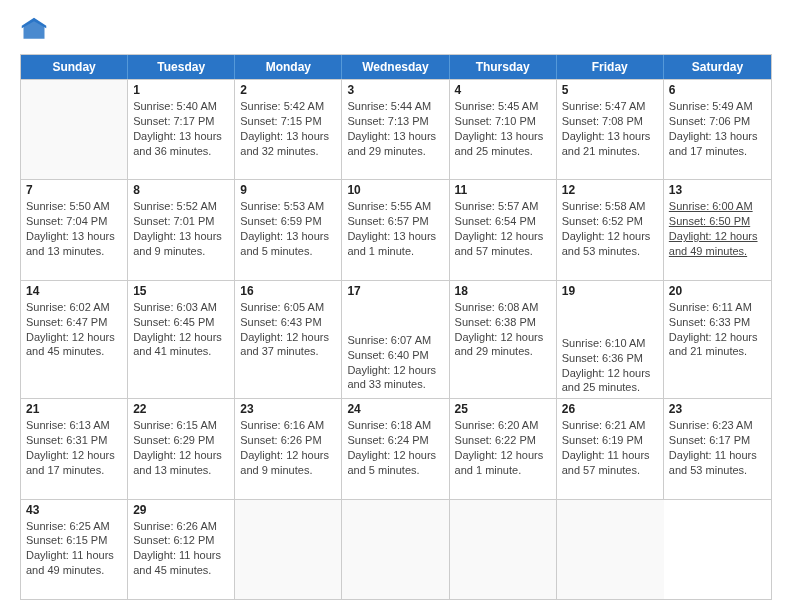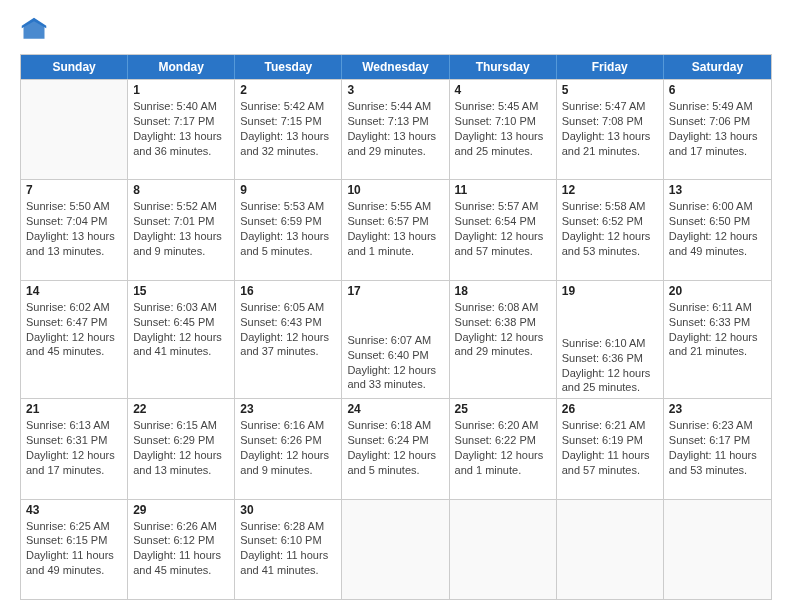--- a/index.html
+++ b/index.html
@@ -116,22 +116,22 @@
     </div>
     <div class="title-block">
       <div class="month-title"></div>
       <div class="subtitle"></div>
     </div>
   </div>
 
   <div class="calendar">
     <div class="cal-header">
     <div class="cal-header-cell">Sunday</div>
+        <div class="cal-header-cell">Tuesday</div>
         <div class="cal-header-cell">Monday</div>
-        <div class="cal-header-cell">Tuesday</div>
         <div class="cal-header-cell">Wednesday</div>
         <div class="cal-header-cell">Thursday</div>
         <div class="cal-header-cell">Friday</div>
         <div class="cal-header-cell">Saturday</div>
       </div>
     <div class="cal-body">
     <div class="cal-row">
           <div class="cal-cell empty"></div>
           <div class="cal-cell">
             <div class="day-num">1</div>
@@ -202,21 +202,21 @@
 Daylight: 12 hours and 57 minutes.</div>
           </div>
           <div class="cal-cell">
             <div class="day-num">12</div>
             <div class="day-info" style="white-space: pre-line;">Sunrise: 5:58 AM
 Sunset: 6:52 PM
 Daylight: 12 hours and 53 minutes.</div>
           </div>
           <div class="cal-cell">
             <div class="day-num">13</div>
-            <div class="day-info" style="white-space: pre-line;">Sunrise: 6:00 AM
+            <div class="day-info" style="white-space: pre-line; text-decoration: underline;">Sunrise: 6:00 AM
 Sunset: 6:50 PM
 Daylight: 12 hours and 49 minutes.</div>
           </div>
         </div>
         <div class="cal-row">
           <div class="cal-cell">
             <div class="day-num">14</div>
             <div class="day-info" style="white-space: pre-line;">Sunrise: 6:02 AM
 Sunset: 6:47 PM
 Daylight: 12 hours and 45 minutes.</div>
@@ -307,26 +307,20 @@
             <div class="day-num">43</div>
             <div class="day-info" style="white-space: pre-line;">Sunrise: 6:25 AM
 Sunset: 6:15 PM
 Daylight: 11 hours and 49 minutes.</div>
           </div>
           <div class="cal-cell">
             <div class="day-num">29</div>
             <div class="day-info" style="white-space: pre-line;">Sunrise: 6:26 AM
 Sunset: 6:12 PM
 Daylight: 11 hours and 45 minutes.</div>
-          </div>
-          <div class="cal-cell">
-            <div class="day-num">30</div>
-            <div class="day-info" style="white-space: pre-line;">Sunrise: 6:28 AM
-Sunset: 6:10 PM
-Daylight: 11 hours and 41 minutes.</div>
           </div>
           <div class="cal-cell empty"></div>
           <div class="cal-cell empty"></div>
           <div class="cal-cell empty"></div>
           <div class="cal-cell empty"></div>
         </div>
       </div>
   </div>
 </div>
 

